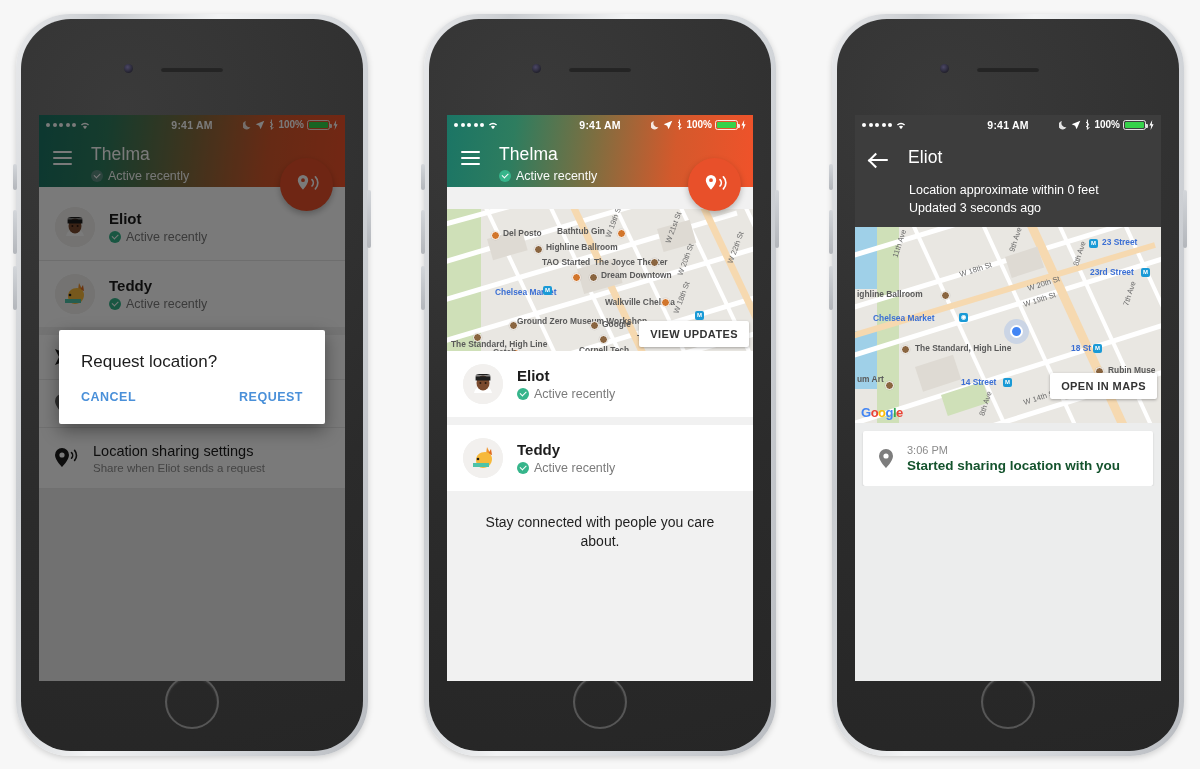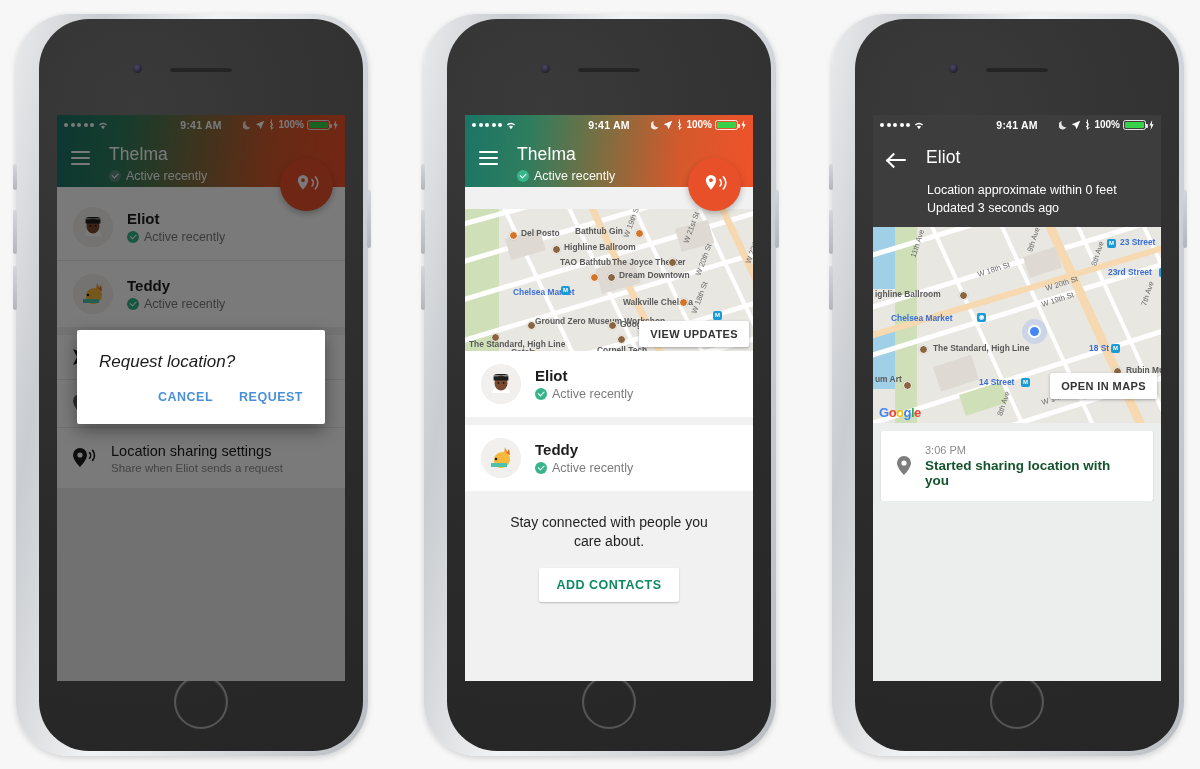--- a/index.html
+++ b/index.html
@@ -19,21 +19,20 @@
     border-radius: 54px;
     background: linear-gradient(100deg,#e9eaec 0%,#c9ccd0 18%,#f2f3f4 42%,#d5d8dc 70%,#b9bcc1 100%);
     box-shadow: 0 2px 6px rgba(0,0,0,.16);
   }
   .phone-body {
     position: absolute; inset: 5px;
     border-radius: 50px;
     background: #2f2f2f;
     background-image: radial-gradient(circle at 30% 12%, #3a3a3a 0%, #2b2b2b 60%, #262626 100%);
     overflow: hidden;
-    margin-left: 18px;
   }
   .speaker {
     position: absolute; top: 48px; left: 50%; transform: translateX(-50%);
     width: 62px; height: 5px; border-radius: 3px; background: #242424;
     box-shadow: inset 0 1px 1px rgba(255,255,255,.10);
   }
   .camera {
     position: absolute; top: 45px; left: 50%; margin-left: -68px;
     width: 9px; height: 9px; border-radius: 50%;
     background: radial-gradient(circle at 40% 35%, #4b4766 0%, #23222e 70%);
@@ -175,23 +174,23 @@
   .sheet-lbl { font-size: 14.5px; color: #1c1c1c; }
   .sheet-sub { font-size: 11.5px; color: #8e8e8e; margin-top: 2px; }
 
   
   .dimmer { position: absolute; inset: 0; background: rgba(0,0,0,.52); z-index: 8; }
   .dialog {
     position: absolute; z-index: 9; left: 20px; right: 20px; top: 215px;
     background: #fff; border-radius: 2px; padding: 22px 22px 8px;
     box-shadow: 0 6px 18px rgba(0,0,0,.4);
   }
-  .dlg-title { font-size: 17px; color: #1c1c1c; font-weight: 400; font-style: italic; }
+  .dlg-title { font-size: 17px; color: #1c1c1c; font-weight: 400; }
   .dlg-body { font-size: 12.8px; color: #6f6f6f; line-height: 1.55; margin-top: 14px; }
-  .dlg-actions { display: flex; justify-content: flex-end; gap: 26px; padding: 18px 0 12px; }
+  .dlg-actions { display: flex; justify-content: space-between; gap: 26px; padding: 18px 0 12px; }
   .dlg-btn { font-size: 12.5px; font-weight: 700; color: #4a90d9; letter-spacing: .5px; }
 
   
   .evt-wrap { background: #eceded; padding: 8px 8px 0; }
   .evt {
     background: #fff; border-radius: 2px; display: flex; gap: 14px;
     padding: 13px 16px; box-shadow: 0 1px 2px rgba(0,0,0,.16);
   }
   .evt-time { font-size: 11px; color: #8c8c8c; }
   .evt-title { font-size: 13.5px; color: #14532d; font-weight: 700; margin-top: 2px; }
@@ -462,21 +461,21 @@
                 <rect x="210" y="20" width="34" height="24" transform="rotate(-16 210 20)"></rect>
               </g>
             </svg>
           </div>
           <span class="poi" style="left:44px;top:22px"></span>
           <span class="map-label" style="left:56px;top:19px">Del Posto</span>
           <span class="map-label" style="left:110px;top:17px">Bathtub Gin</span>
           <span class="poi" style="left:170px;top:20px"></span>
           <span class="poi dark" style="left:87px;top:36px"></span>
           <span class="map-label" style="left:99px;top:33px">Highline Ballroom</span>
-          <span class="map-label" style="left:95px;top:48px">TAO Bathtub</span>
+          <span class="map-label" style="left:95px;top:48px">TAO Started</span>
           <span class="map-label" style="left:147px;top:48px">The Joyce Theater</span>
           <span class="poi dark" style="left:203px;top:49px"></span>
           <span class="poi" style="left:125px;top:64px"></span>
           <span class="poi dark" style="left:142px;top:64px"></span>
           <span class="map-label" style="left:154px;top:61px">Dream Downtown</span>
           <span class="map-label blue" style="left:48px;top:78px">Chelsea Market</span>
           <span class="subway" style="left:96px;top:77px">M</span>
           <span class="map-label" style="left:158px;top:88px">Walkville Chelsea</span>
           <span class="poi" style="left:214px;top:89px"></span>
           <span class="poi dark" style="left:62px;top:112px"></span>
@@ -536,21 +535,20 @@
               <div class="row-sub">
                 <span class="chk"></span>
                 <span>Active recently</span>
               </div>
             </div>
           </div>
         </div>
 
         <div class="promo">
           <div class="promo-text">Stay connected with people you care about.</div>
-          <div class="promo-btn">ADD CONTACTS</div>
         </div>
         <div style="background:#f1f1f1;height:100%"></div>
 
       </div>
     </div>
   </div>
 
   <div class="phone">
     <div class="phone-outer"></div>
     <div class="side-btn btn-silence"></div>

